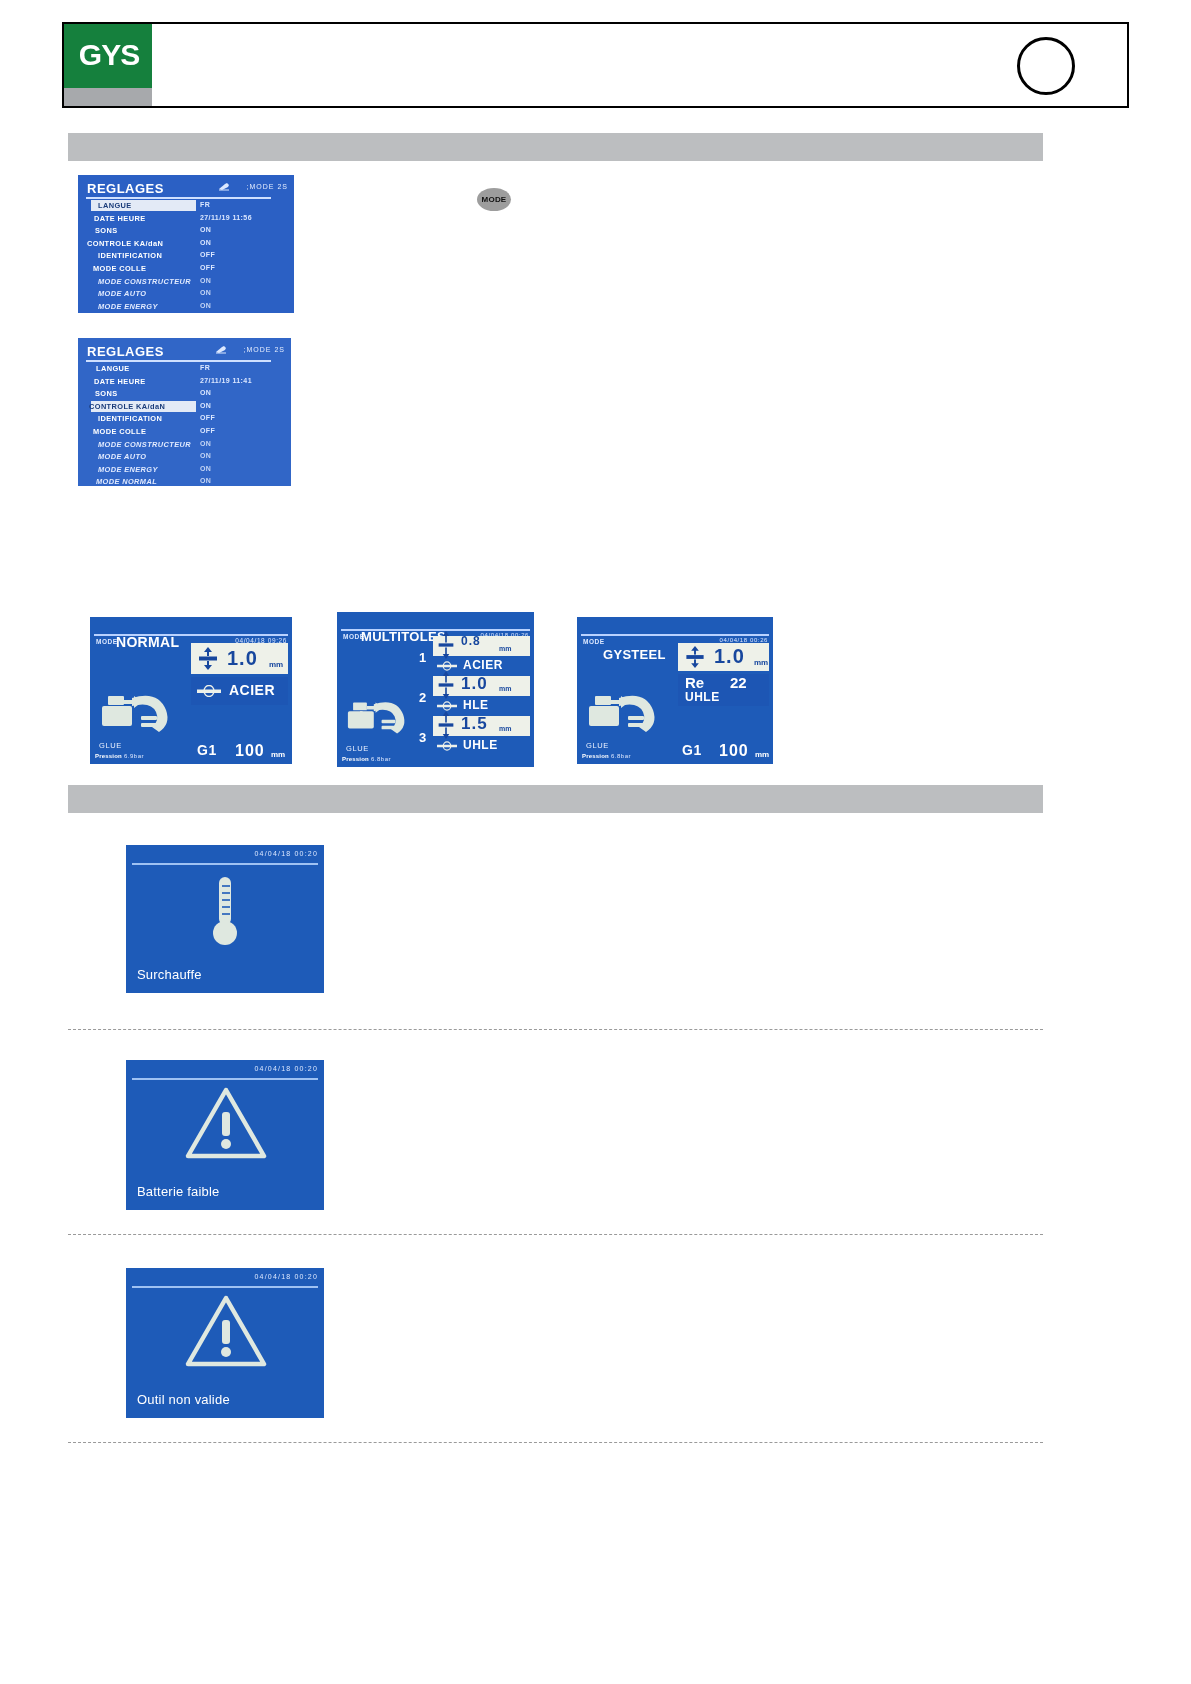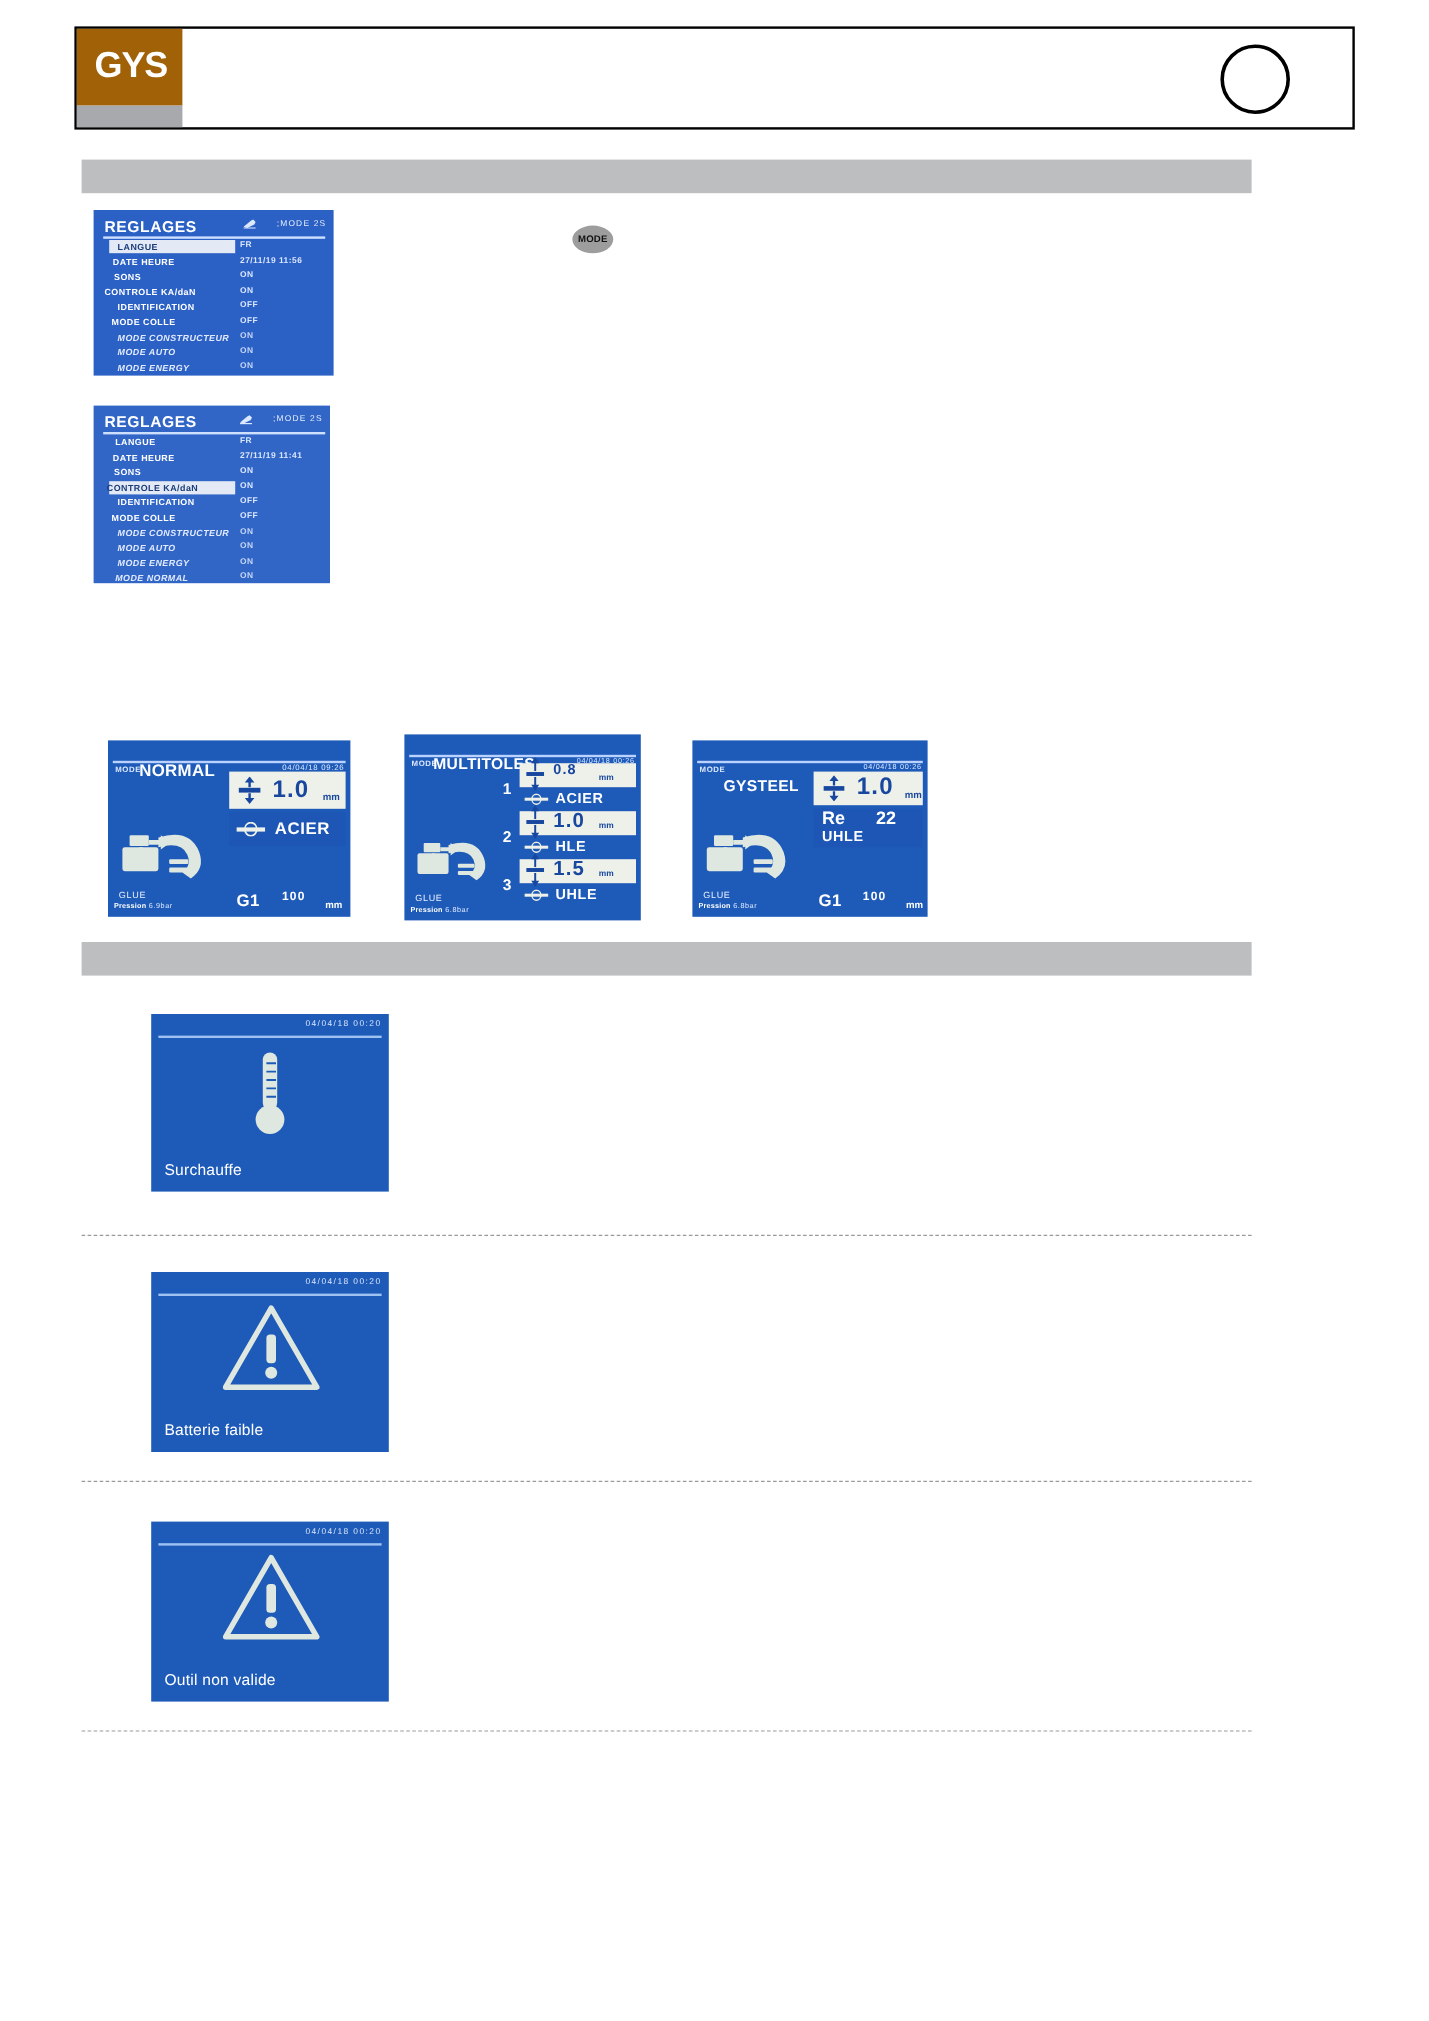--- a/index.html
+++ b/index.html
@@ -1,30 +1,30 @@
 <!DOCTYPE html>
 <html><head>
 <meta charset="utf-8">
 <style>
   html,body{margin:0;padding:0;background:#ffffff;}
   body{width:1191px;height:1684px;position:relative;font-family:"Liberation Sans",sans-serif;}
 
   
   .header{position:absolute;left:62px;top:22px;width:1067px;height:86px;border:2px solid #000;box-sizing:border-box;background:#fff;}
-  .logo-box{position:absolute;left:0;top:0;width:88px;height:64px;background:#a16207;}
+  .logo-box{position:absolute;left:0;top:0;width:88px;height:64px;background:#15803d;}
   .logo-text{position:absolute;left:6px;top:14px;width:78px;text-align:center;color:#fff;font-weight:bold;font-size:30px;letter-spacing:-1px;font-family:"Liberation Sans",sans-serif;}
   .logo-bar{position:absolute;left:0;top:64px;width:88px;height:18px;background:#a7a9ac;}
   .header-circle{position:absolute;right:52px;top:13px;width:58px;height:58px;border:3px solid #000;border-radius:50%;box-sizing:border-box;}
 
   
   .grayband{position:absolute;left:68px;background:#bcbec0;height:28px;width:975px;}
 
   
   .lcd{position:absolute;background:#1e5bb8;overflow:hidden;color:#fff;}
-  .lcd.settings{background:#2b60c4;}
+  .lcd.settings{background:#2b60c4;padding-left:16px;}
 
   .set-title{position:absolute;left:9px;top:6px;font-size:13px;font-weight:bold;letter-spacing:.5px;color:#ffffff;}
   .set-titleline{position:absolute;left:8px;top:22px;height:2px;background:#cfe0ff;width:185px;}
   .set-right{position:absolute;right:6px;top:8px;font-size:7px;letter-spacing:1px;color:#e6eeff;}
   .set-wrenchicon{position:absolute;right:64px;top:7px;width:12px;height:9px;}
   .set-rows{position:absolute;left:0;right:0;top:26px;}
   .set-row{position:relative;height:12.6px;font-size:7.4px;letter-spacing:.4px;font-weight:bold;}
   .set-row .lbl{position:absolute;}
   .set-row .val{position:absolute;left:122px;font-weight:bold;font-size:7px;color:#dbe7ff;}
   .set-row.hl .lbl{background:#dfe7f5;color:#123a80;padding:0 2px;}
@@ -46,21 +46,21 @@
   .val-white{position:absolute;background:#eef1e9;color:#17479e;}
   .val-blue{position:absolute;background:#1d56b4;color:#ffffff;}
   .big-num{font-size:20px;font-weight:bold;letter-spacing:1px;}
   .unit{font-size:8px;font-weight:bold;}
   .matname{font-size:14px;font-weight:bold;letter-spacing:.5px;}
   .foot{position:absolute;left:0;right:0;bottom:0;height:24px;}
   .glue{position:absolute;left:9px;top:1px;font-size:7.5px;letter-spacing:.6px;color:#eaf1ff;}
   .pression{position:absolute;left:5px;top:13px;font-size:6px;font-weight:bold;color:#ffffff;letter-spacing:.2px;}
   .pressval{position:absolute;left:34px;top:13px;font-size:6px;color:#dfe9ff;letter-spacing:.5px;}
   .g1{position:absolute;font-size:14px;font-weight:bold;letter-spacing:.5px;}
-  .g1mm{position:absolute;font-size:10px;font-weight:bold;letter-spacing:1px;}
+  .g1mm{position:absolute;font-size:16px;font-weight:bold;letter-spacing:1px;}
 
   .rownum{position:absolute;font-size:13px;font-weight:bold;color:#ffffff;}
 
   
   .alert-date{position:absolute;right:6px;top:5px;font-size:7px;letter-spacing:1.2px;color:#dbe7ff;}
   .alert-hline{position:absolute;left:6px;right:6px;top:18px;height:1.5px;background:#9fc2f3;}
   .alert-label{position:absolute;left:11px;bottom:11px;font-size:13px;color:#ffffff;letter-spacing:.2px;}
   .alert-icon{position:absolute;}
 
   .dashed{position:absolute;left:68px;width:975px;border-top:1.5px dashed #9a9a9a;height:0;}

